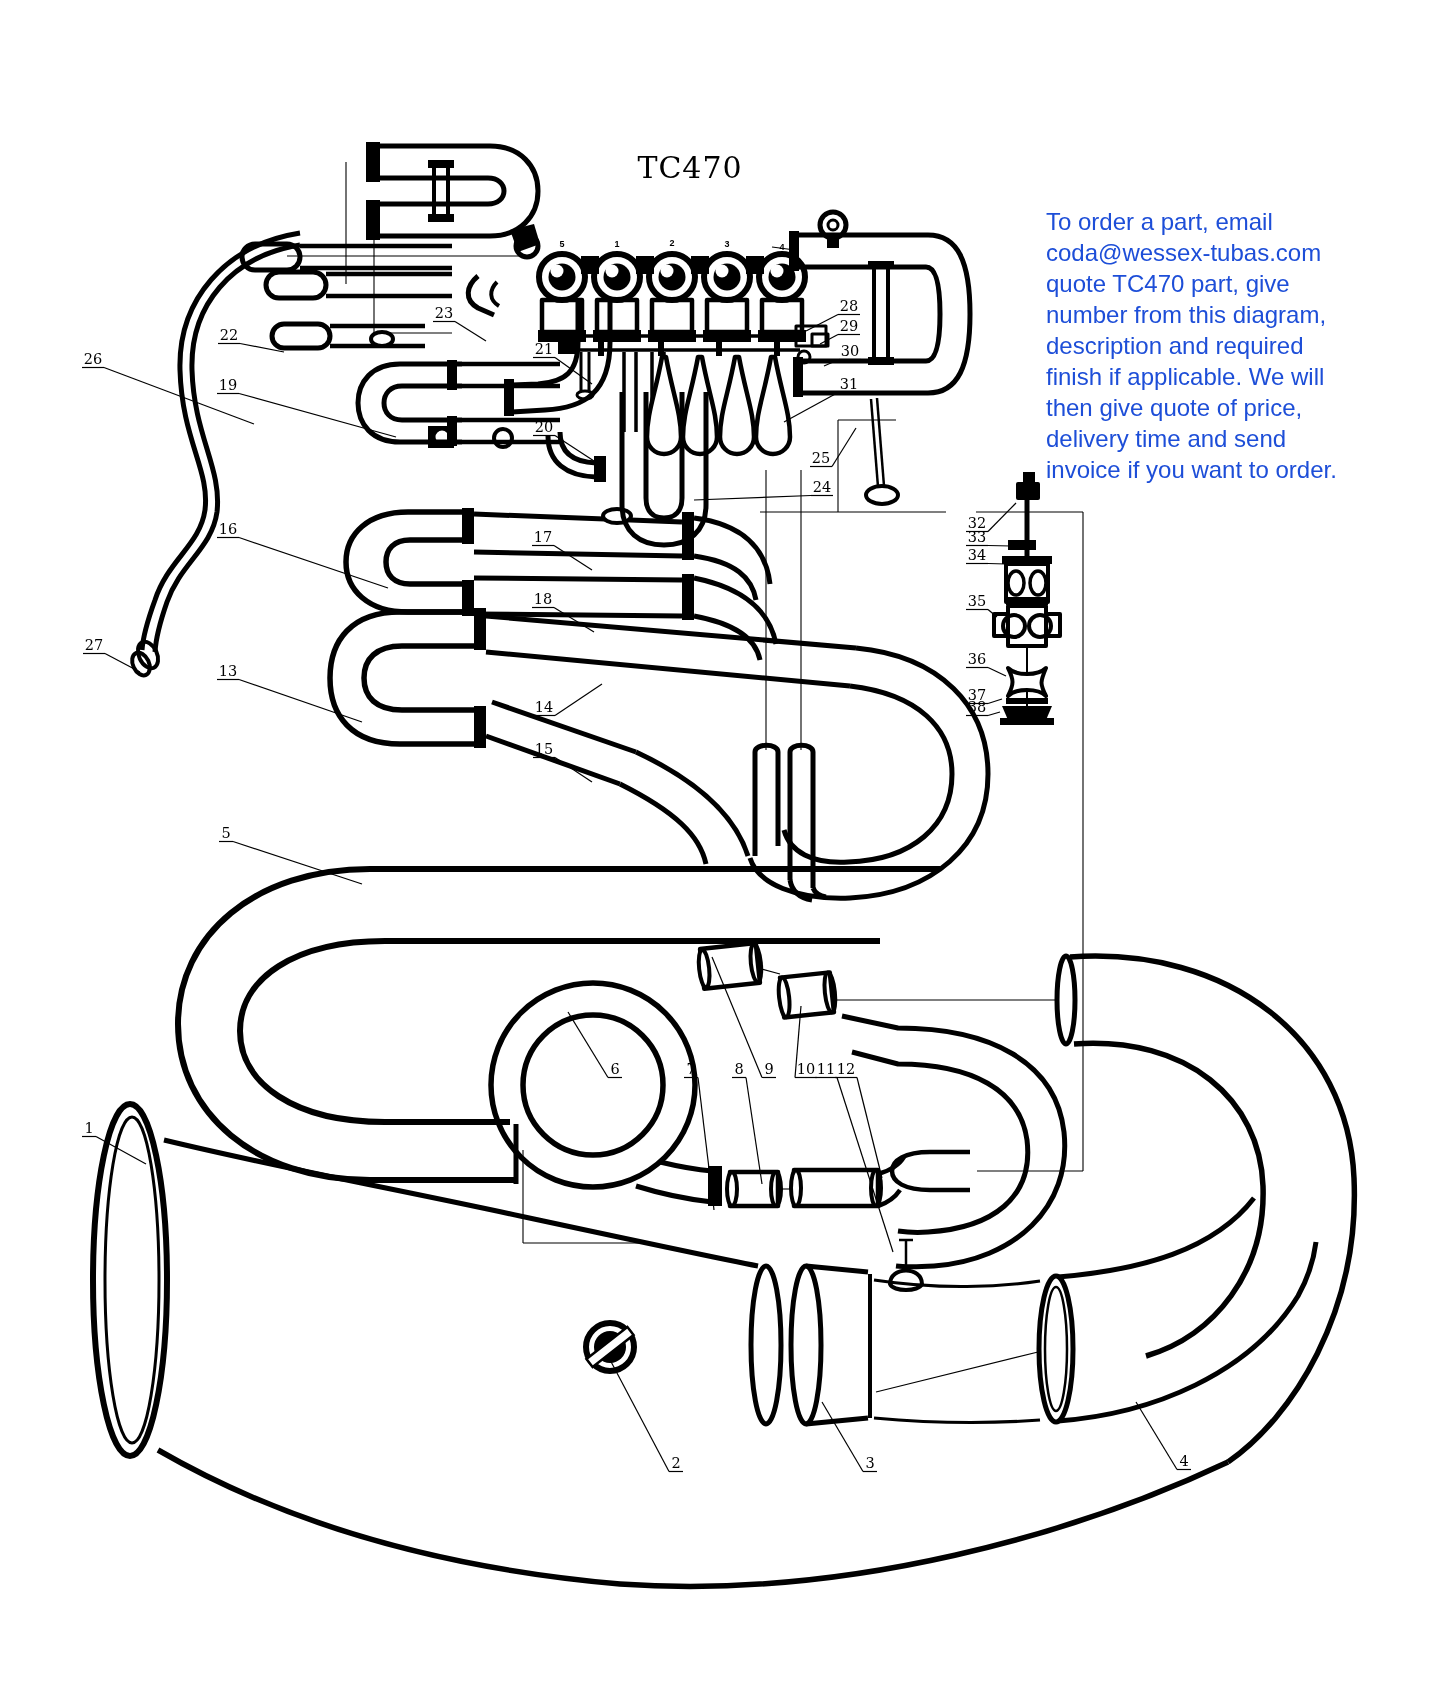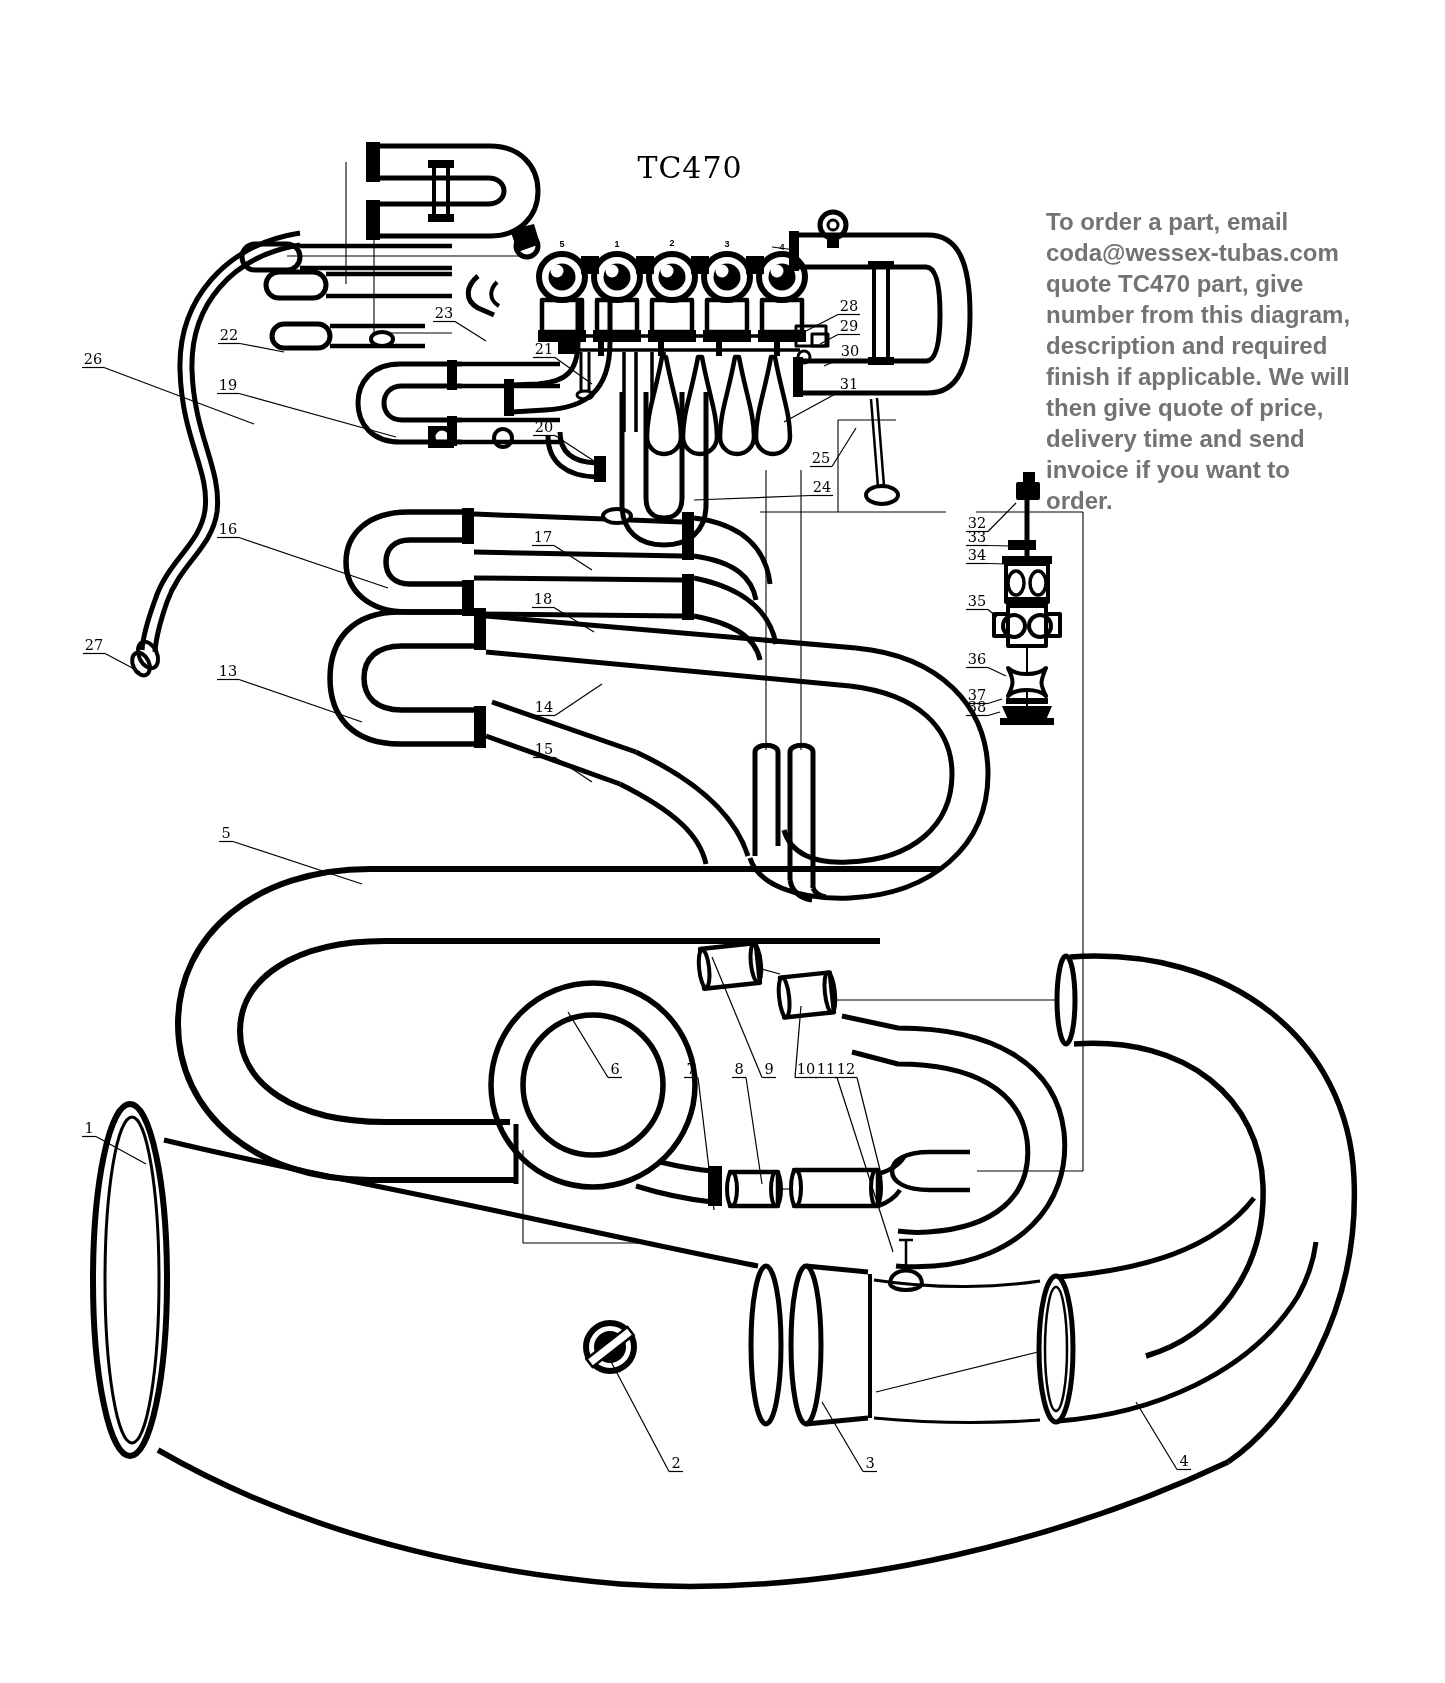--- a/index.html
+++ b/index.html
@@ -1,21 +1,21 @@
 <!DOCTYPE html>
 <html><head>
 <meta charset="utf-8">
 <style>
   html,body{margin:0;padding:0;background:#fff;}
   #page{position:relative;width:1445px;height:1683px;background:#fff;overflow:hidden;
         font-family:"Liberation Sans",sans-serif;color:#000;}
   #title{position:absolute;left:600px;top:150px;width:180px;text-align:center;
          font-family:"DejaVu Serif",serif;font-size:30px;letter-spacing:1px;color:#000;}
   #order-note{position:absolute;left:1046px;top:206px;width:316px;
-              font-size:24px;line-height:31px;white-space:pre-line;color:#737373;font-weight:bold;}
+              font-size:24px;line-height:31px;white-space:pre-line;color:#1d4ed8;}
   #diagram-svg{position:absolute;left:0;top:0;}
   
   .s{fill:none;stroke:#000;stroke-linecap:butt;stroke-linejoin:round;}
   .t6{stroke-width:6}.t55{stroke-width:5.5}.t5{stroke-width:5}.t45{stroke-width:4.5}
   .t4{stroke-width:4}.t35{stroke-width:3.5}.t3{stroke-width:3}.t25{stroke-width:2.5}
   .t2{stroke-width:2}.thin{stroke-width:1.1}
   .wf{fill:#fff}
   .bk{fill:#000;stroke:none}
   .lbl{font-family:"DejaVu Serif",serif;font-size:14.5px;fill:#000;}
   .vnum{font-family:"Liberation Sans",sans-serif;font-size:9px;font-weight:bold;fill:#000;}

